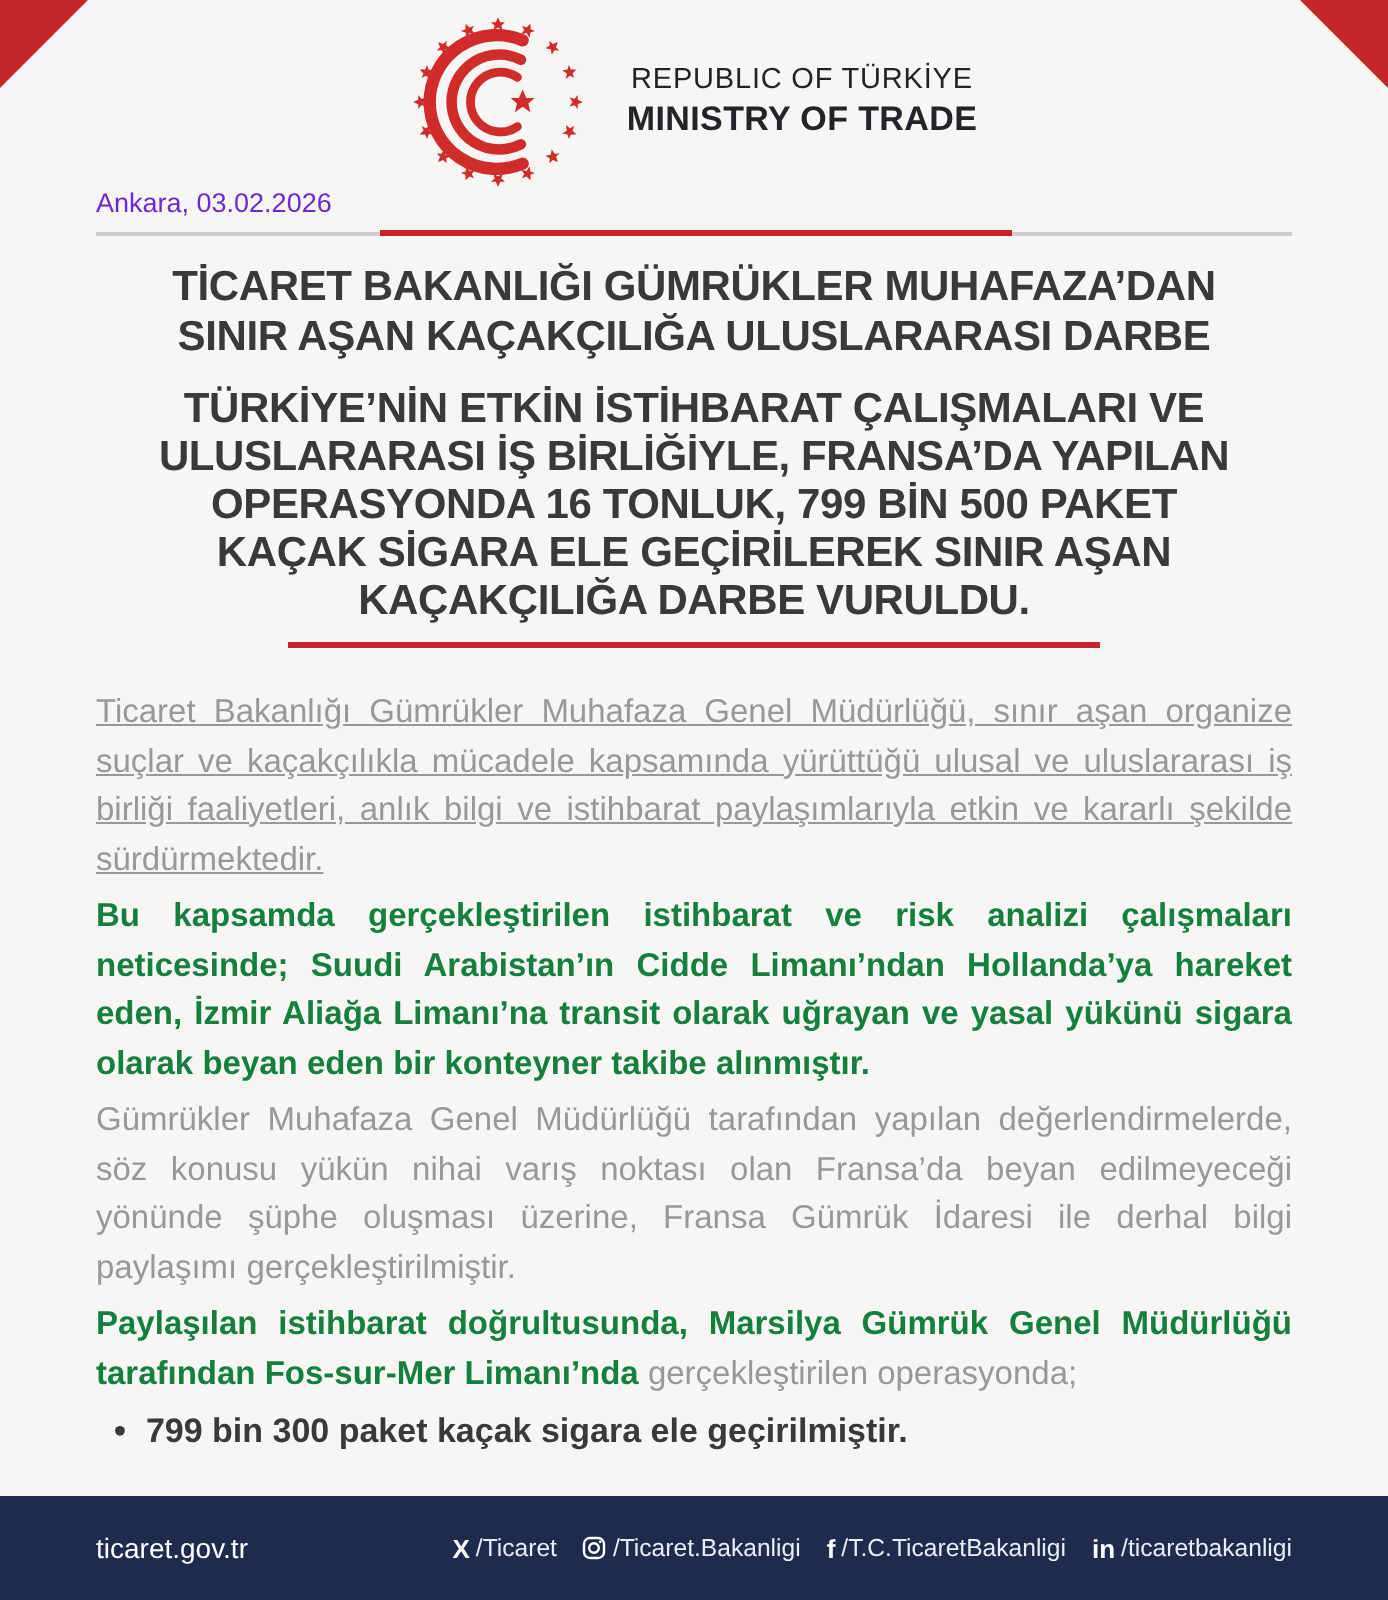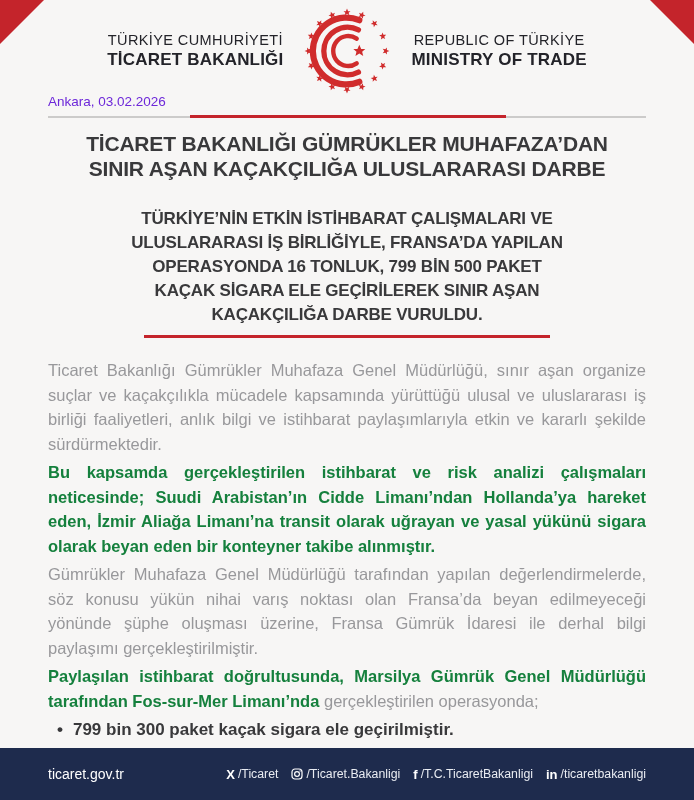--- a/index.html
+++ b/index.html
@@ -24,25 +24,25 @@
   .dateline { margin:4px 48px 0; font-size:13.5px; color:#6d28d9; }
   .rule-row { margin:6px 48px 0; height:3px; position:relative; }
   .rule-row .base { position:absolute; left:0; right:0; top:1px; height:2px; background:#cccbca; }
   .rule-row .rule-red { position:absolute; left:142px; width:316px; top:0; height:3px; background:#c4242b; }
 
   .headline, .subheadline {
     text-align:center; font-weight:700; color:#39393b;
     white-space:pre-line; letter-spacing:-0.2px;
   }
   .headline { font-size:21px; line-height:25px; margin:13px 40px 0;text-align:center; }
-  .subheadline { font-size:17px; line-height:24px; margin:26px 40px 0; }
+  .subheadline { font-size:21px; line-height:24px; margin:12px 40px 0; }
   .red-rule { width:406px; height:3px; background:#c4242b; margin:8px auto 0; }
 
   .para { margin:4px 48px 0; font-size:16.5px; line-height:24.5px; text-align:justify; }
-  .para.first { margin-top:20px; }
+  .para.first { margin-top:20px;text-decoration:underline; }
   .gray, .g { color:#98989b; font-weight:400; }
   .bold, .b { color:#15803d; font-weight:700; }
 
   .bullet-row { margin:7px 48px 0; padding-left:9px; font-size:17px; font-weight:700; color:#39393b; display:flex; gap:10px; align-items:baseline; }
   .bullet-row .dot { font-size:17px; }
 
   footer {
     position:absolute; left:0; right:0; bottom:0; height:52px;
     background:#1e2b4d; color:#eef1f7;
     display:flex; align-items:center; justify-content:space-between;
@@ -54,24 +54,20 @@
   .glyph { font-weight:700; font-size:13px; color:#ffffff; }
   .ig-icon svg { display:block; }
 </style>
 </head>
 <body>
 
 <div class="corner tl"></div>
 <div class="corner tr"></div>
 
 <header>
-  <div class="h-block">
-    <div class="h-line1">TÜRKİYE CUMHURİYETİ</div>
-    <div class="h-line2">TİCARET BAKANLIĞI</div>
-  </div>
   <div class="logo">
     <svg viewBox="0 0 100 100" width="88" height="88" aria-hidden="true">
       <defs>
         <path id="st" d="M0,-4.2 L1.25,-1.3 4,-1.3 1.9,0.5 2.6,3.4 0,1.6 -2.6,3.4 -1.9,0.5 -4,-1.3 -1.25,-1.3 Z"></path>
       </defs>
       <g fill="#d02c2c">
         <use href="#st" transform="translate(50 50) rotate(0) translate(0 -44)"></use>
         <use href="#st" transform="translate(50 50) rotate(22.5) translate(0 -44)"></use>
         <use href="#st" transform="translate(50 50) rotate(45) translate(0 -44)"></use>
         <use href="#st" transform="translate(50 50) rotate(67.5) translate(0 -44)"></use>

